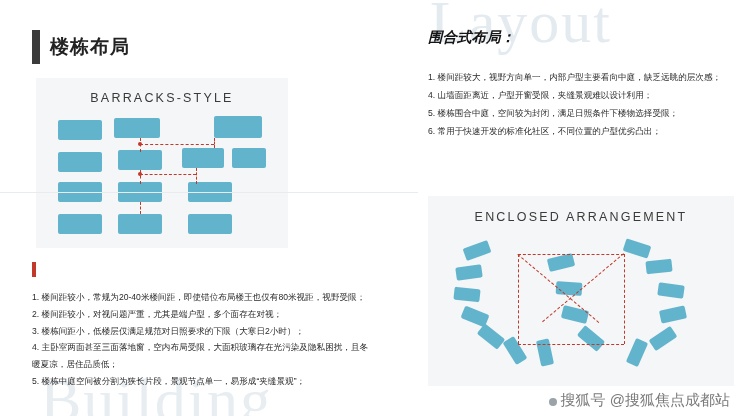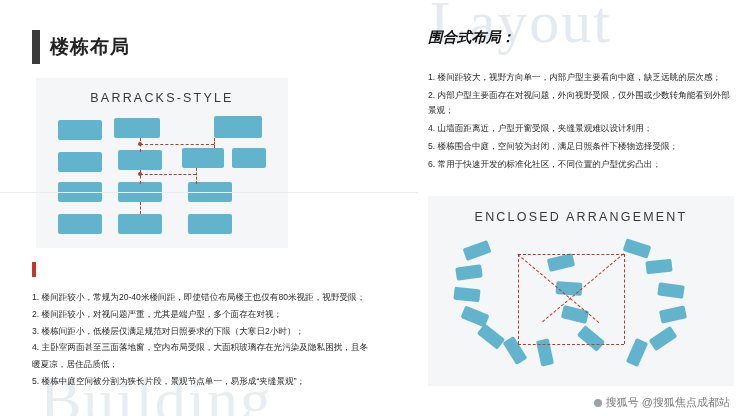--- a/index.html
+++ b/index.html
@@ -70,21 +70,21 @@
 
   .diagram-card2{
     position:absolute;left:8px;top:196px;width:306px;height:190px;background:#f4f6f7;
   }
   .diagram-card2 .cap{
     position:absolute;top:14px;left:0;width:100%;text-align:center;
     font-size:12.5px;letter-spacing:2.2px;color:#3a3a3a;
   }
 
   .footer{
-    position:absolute;right:10px;bottom:6px;font-size:11px;color:#7b7b7b;z-index:3;
+    position:absolute;right:10px;bottom:6px;font-size:15px;color:#7b7b7b;z-index:3;
   }
   .footer .dot{display:inline-block;width:8px;height:8px;border-radius:50%;background:#9aa3a8;margin-right:4px;vertical-align:-1px;}
 
   .divider{position:absolute;left:0;top:192px;width:418px;height:1px;background:#e8ecee;z-index:1;}
 </style>
 </head>
 <body>
 
 <div class="page">
 
@@ -143,21 +143,20 @@
       <div class="li">   暖夏凉，居住品质低；</div>
       <div class="li">5. 楼栋中庭空间被分割为狭长片段，景观节点单一，易形成“夹缝景观”；</div>
     </div>
   </div>
 
   <div class="right-col">
     <div class="r-head">围合式布局：</div>
 
     <div class="r-list">
       <div class="li">1. 楼间距较大，视野方向单一，内部户型主要看向中庭，缺乏远眺的层次感；</div>
-      <div class="li">2. 内部户型主要面存在对视问题，外向视野受限，仅外围或少数转角能看到外部景观；</div>
       <div class="li">4. 山墙面距离近，户型开窗受限，夹缝景观难以设计利用；</div>
       <div class="li">5. 楼栋围合中庭，空间较为封闭，满足日照条件下楼物选择受限；</div>
       <div class="li">6. 常用于快速开发的标准化社区，不同位置的户型优劣凸出；</div>
     </div>
 
     <div class="diagram-card2">
       <div class="cap">ENCLOSED ARRANGEMENT</div>
 
       <div class="blk" style="left:36px; top:48px; width:26px;height:13px;transform:rotate(-20deg);"></div>
       <div class="blk" style="left:28px; top:70px; width:26px;height:13px;transform:rotate(-8deg);"></div>

